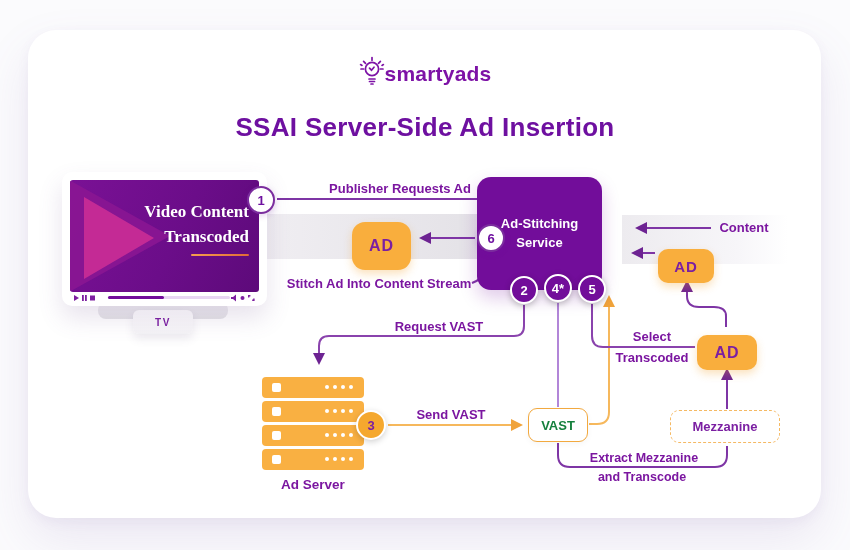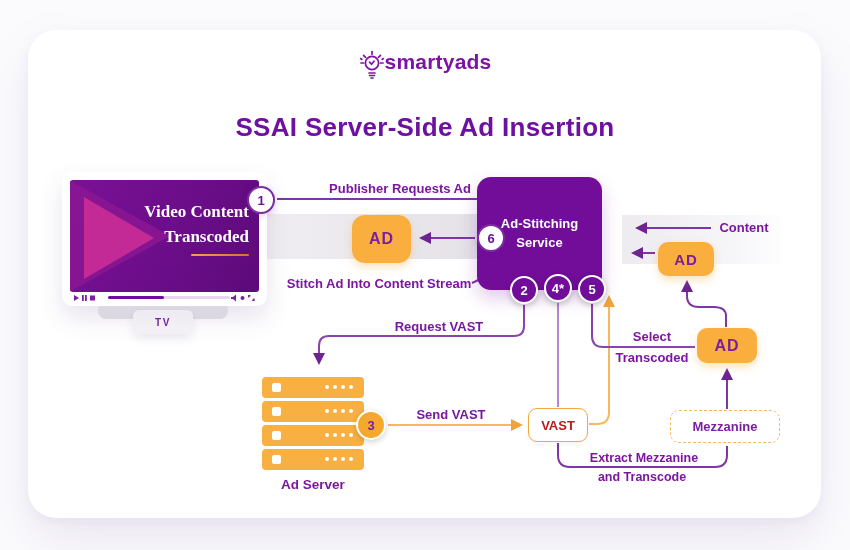--- a/index.html
+++ b/index.html
@@ -9,21 +9,21 @@
     background:#fbfbfd; overflow:hidden;
     font-family:"Liberation Sans", sans-serif;
   }
   .card {
     position:absolute; left:28px; top:30px; width:793px; height:488px;
     background:#ffffff; border-radius:28px;
     box-shadow:0 22px 48px rgba(130,100,170,.13), 0 4px 12px rgba(130,100,170,.07);
   }
   
   .logo { position:absolute; left:0; top:50px; width:850px; height:36px;
-    display:flex; align-items:flex-start; justify-content:center; color:#7d12a6; }
+    display:flex; align-items:flex-end; justify-content:center; color:#7d12a6; }
   .logo-text { font-size:21px; font-weight:600; letter-spacing:.2px; }
   .title { position:absolute; left:0; top:112px; width:850px; text-align:center;
     font-size:26px; font-weight:800; color:#6e10a0; letter-spacing:.3px; }
 
   
   .band { position:absolute; }
   .band-left { left:263px; top:214px; width:234px; height:45px;
     background:linear-gradient(90deg,#f0eef2,#e3e1e6); }
   .band-right { left:622px; top:215px; width:166px; height:49px;
     background:linear-gradient(90deg,#edebef,#f7f6f9 70%, rgba(251,251,253,0)); }
@@ -60,26 +60,26 @@
   .fill { width:56px; height:3px; background:#720d9a; border-radius:2px; }
 
   
   .service { position:absolute; left:477px; top:177px; width:125px; height:113px;
     background:#720d9a; border-radius:14px; color:#fff;
     display:flex; flex-direction:column; align-items:center; justify-content:center;
     font-size:13px; font-weight:600; line-height:1.45;
     box-shadow:0 8px 18px rgba(114,13,154,.22); }
   .adchip { position:absolute; background:#f9ae3d; color:#7b1fa2; font-weight:700;
     display:flex; align-items:center; justify-content:center; letter-spacing:1px;
-    box-shadow:0 4px 9px rgba(243,160,40,.30); }
+    box-shadow:0 4px 9px rgba(243,160,40,.30);margin-top:7px; }
   .ad1 { left:352px; top:215px; width:59px; height:48px; font-size:16px; border-radius:13px; }
   .ad2 { left:658px; top:242px; width:56px; height:34px; font-size:15px; border-radius:10px; }
   .ad3 { left:697px; top:328px; width:60px; height:35px; font-size:16px; border-radius:10px; }
   .vast { position:absolute; left:528px; top:408px; width:60px; height:34px;
-    background:#fff; border:1.5px solid #f2a93f; border-radius:9px; color:#b91c1c;
+    background:#fff; border:1.5px solid #f2a93f; border-radius:9px; color:#15803d;
     font-size:13px; font-weight:600; display:flex; align-items:center; justify-content:center;
     box-shadow:0 2px 6px rgba(0,0,0,.04); }
   .mezz { position:absolute; left:670px; top:410px; width:110px; height:33px;
     background:#fff; border:1.6px dashed #f5b963; border-radius:9px; color:#7b1fa2;
     font-size:13px; font-weight:600; display:flex; align-items:center; justify-content:center; }
 
   
   .server { position:absolute; left:262px; top:377px; width:102px; }
   .rack { position:relative; width:102px; height:21px; background:#f9b042;
     border-radius:4px; margin-bottom:3px; }

